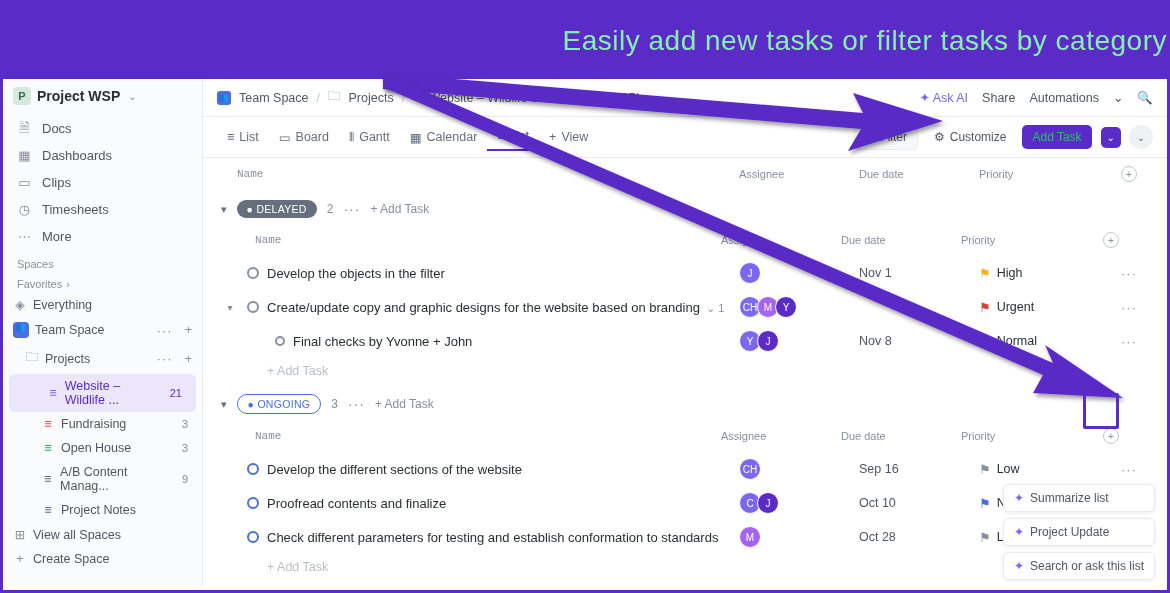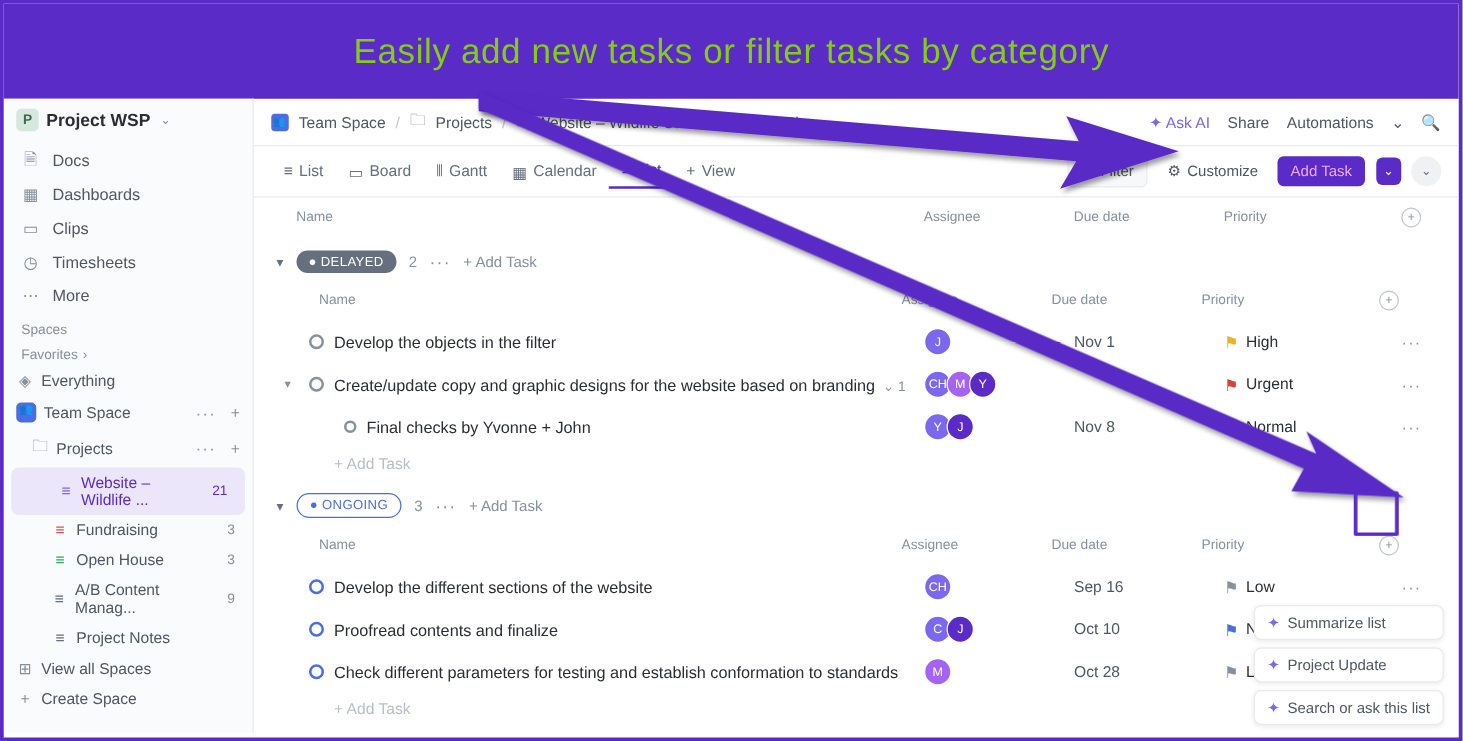--- a/index.html
+++ b/index.html
@@ -1,17 +1,17 @@
 <!DOCTYPE html>
 <html><head>
 <meta charset="utf-8">
 <style>
 * { box-sizing: border-box; margin: 0; padding: 0; }
 body { font-family: -apple-system, BlinkMacSystemFont, 'Segoe UI', sans-serif; font-size: 13px; color: #2a2e34; background: #fff; width: 1170px; height: 593px; overflow: hidden; position: relative; border: 3px solid #5a2bc7; }
-.banner { background: #5a2bc7; color: #84cc16; text-align: center; font-size: 28px; font-weight: 500; padding: 22px 0; letter-spacing: 0.5px; }
+.banner { background: #5a2bc7; color: #86efac; text-align: right; font-size: 28px; font-weight: 500; padding: 22px 0; letter-spacing: 0.5px; }
 .app { display: flex; height: calc(100% - 80px); }
 .sidebar { width: 200px; border-right: 1px solid #e8eaed; display: flex; flex-direction: column; background: #fafbfc; }
 .ws-header { display: flex; align-items: center; padding: 8px 10px; gap: 6px; }
 .ws-badge { width: 18px; height: 18px; border-radius: 4px; background: #d6e7dd; color: #3a6b4f; font-size: 11px; font-weight: 600; display: flex; align-items: center; justify-content: center; }
 .ws-name { font-weight: 600; font-size: 14px; }
 .chev { color: #87909e; font-size: 10px; margin-left: 2px; }
 .side-sec { padding: 2px 0; }
 .side-item { display: flex; align-items: center; padding: 6px 14px; gap: 10px; color: #4f5762; cursor: pointer; font-size: 13px; }
 .side-icon { width: 15px; height: 15px; display: flex; align-items: center; justify-content: center; color: #87909e; font-size: 13px; }
 .side-label-sm { padding: 6px 14px 2px; font-size: 11px; color: #87909e; display: flex; align-items: center; gap: 4px; }
@@ -29,25 +29,25 @@
 .crumb-sep { color: #c1c7cd; }
 .crumb-actions { margin-left: auto; display: flex; align-items: center; gap: 14px; text-align: right; }
 .crumb-btn { color: #4f5762; cursor: pointer; font-size: 12.5px; }
 .ask-ai { color: #7b68ee; }
 .toolbar { display: flex; align-items: center; padding: 6px 14px; gap: 4px; border-bottom: 1px solid #e8eaed; }
 .tb-item { display: flex; align-items: center; gap: 5px; padding: 6px 10px; color: #656f7d; cursor: pointer; font-size: 12.5px; border-radius: 4px; }
 .tb-item.active { color: #5a2bc7; border-bottom: 2px solid #5a2bc7; border-radius: 0; }
 .tb-right { margin-left: auto; display: flex; align-items: center; gap: 8px; }
 .filter-btn { display: flex; align-items: center; gap: 5px; padding: 5px 10px; border: 1px solid #e8eaed; border-radius: 5px; background: #f7f8f9; color: #4f5762; cursor: pointer; font-size: 12px; }
 .customize-btn { display: flex; align-items: center; gap: 5px; padding: 5px 8px; color: #4f5762; cursor: pointer; font-size: 12px; }
-.add-task-btn { background: #5a2bc7; color: #f0abfc; padding: 5px 10px; border-radius: 5px; font-size: 12px; cursor: pointer; display: flex; align-items: center; gap: 4px; border: none; }
+.add-task-btn { background: #5a2bc7; color: #22c55e; padding: 5px 10px; border-radius: 5px; font-size: 12px; cursor: pointer; display: flex; align-items: center; gap: 4px; border: none; }
 .add-task-caret { background: #5a2bc7; color: #fff; padding: 5px 6px; border-radius: 5px; font-size: 10px; cursor: pointer; border: none; margin-left: 1px; }
 .more-btn { width: 24px; height: 24px; border-radius: 50%; background: #f0f1f3; display: flex; align-items: center; justify-content: center; cursor: pointer; color: #656f7d; font-size: 10px; }
 .header-row, .group-header-row { display: flex; padding: 8px 18px; font-size: 11px; color: #87909e; align-items: center; }
-.col-name { flex: 1; padding-left: 16px; }
+.col-name { flex: 1; padding-left: 16px; font-family: Liberation Mono, monospace; }
 .col-assignee { width: 120px; }
 .col-due { width: 120px; }
 .col-priority { width: 130px; }
 .col-add { width: 40px; text-align: center; }
 .group { padding: 4px 18px 0; }
 .group-hdr { display: flex; align-items: center; gap: 10px; padding: 6px 0; }
 .grp-toggle { color: #656f7d; font-size: 11px; cursor: pointer; }
 .grp-pill { padding: 3px 10px; border-radius: 12px; font-size: 10.5px; font-weight: 400; letter-spacing: 0.3px; display: flex; align-items: center; gap: 4px; }
 .grp-pill.delayed { background: #656f7d; color: #fff; }
 .grp-pill.ongoing { background: #fff; color: #4a6ee0; border: 1.5px solid #4a6ee0; }

